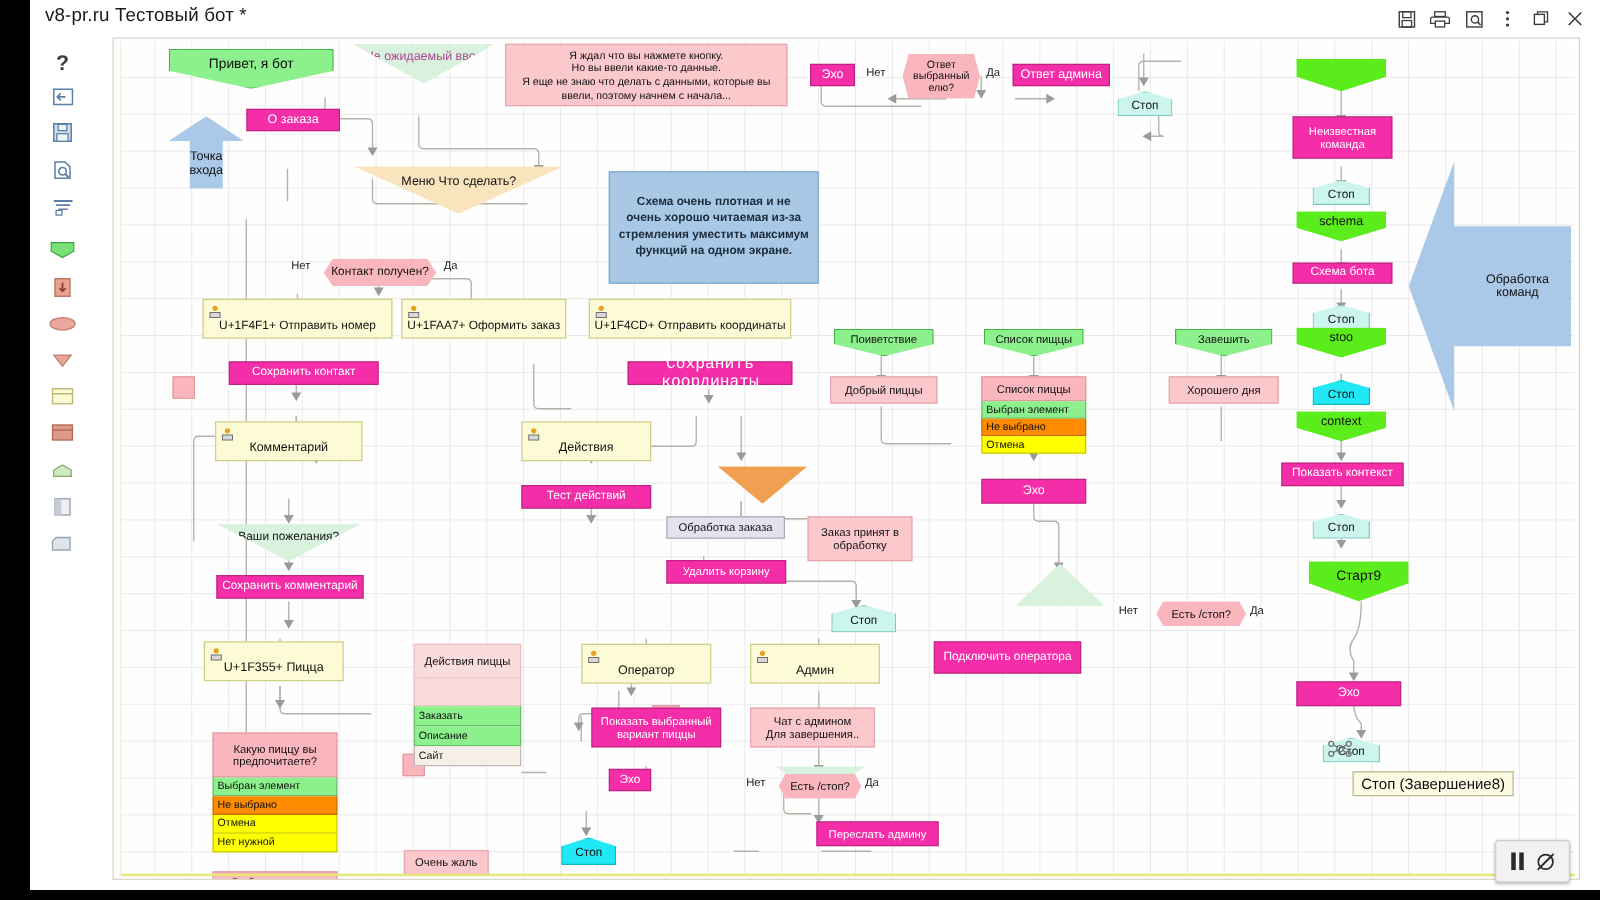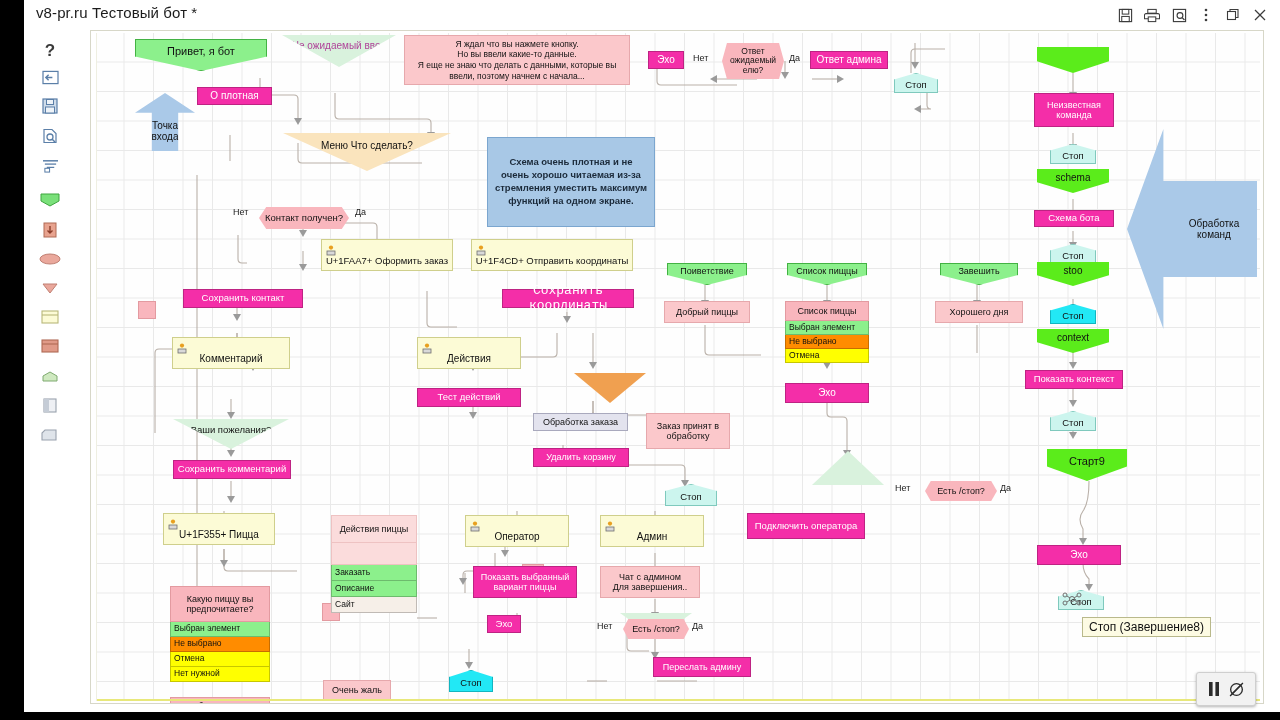--- a/index.html
+++ b/index.html
@@ -409,21 +409,21 @@
     </svg>
 
     <div class="node chev greenmenu" style="left:38px;top:6px;width:132px;height:32px;">
       <div class="lbl" style="font-size:11px;padding-bottom:8px;">Привет, я бот</div>
     </div>
     <div class="node arrow-up" style="left:38px;top:60px;width:60px;height:58px;">
       <div class="lbl" style="font-size:10px;padding-top:18px;">Точка
 входа</div>
     </div>
     <div class="node rect magenta" style="left:100px;top:54px;width:75px;height:18px;">
-      <div class="lbl" style="font-size:10px;">О плотная</div>
+      <div class="lbl" style="font-size:10px;">О заказа</div>
     </div>
 
     <div class="node tri-down" style="left:185px;top:2px;width:114px;height:32px;background:#d9f2dd;">
       <div class="lbl" style="font-size:10px;padding-bottom:10px;color:#b0449a;">Не ожидаемый ввод</div>
     </div>
 
     <div class="node rect pinkbox" style="left:307px;top:2px;width:226px;height:50px;">
       <div class="lbl" style="font-size:8.5px;line-height:1.25;padding:2px;">Я ждал что вы нажмете кнопку.
 Но вы ввели какие-то данные.
 Я еще не знаю что делать с данными, которые вы
@@ -439,21 +439,21 @@
     </div>
     <div class="edge-lbl" style="left:136px;top:174px;">Нет</div>
     <div class="edge-lbl" style="left:258px;top:174px;">Да</div>
 
     <div class="node rect magenta" style="left:551px;top:18px;width:36px;height:18px;">
       <div class="lbl" style="font-size:10px;">Эхо</div>
     </div>
     <div class="edge-lbl" style="left:596px;top:20px;">Нет</div>
     <div class="node hexa pinkbox2" style="left:625px;top:10px;width:62px;height:36px;">
       <div class="lbl" style="font-size:8.5px;">Ответ
-ожидаемый
+выбранный
 елю?</div>
     </div>
     <div class="edge-lbl" style="left:692px;top:20px;">Да</div>
     <div class="node rect magenta" style="left:713px;top:18px;width:78px;height:18px;">
       <div class="lbl" style="font-size:10px;">Ответ админа</div>
     </div>
     <div class="node stop" style="left:797px;top:40px;width:44px;height:20px;">
       <div class="lbl" style="font-size:9.5px;padding-top:5px;">Стоп</div>
     </div>
 
@@ -520,20 +520,29 @@
               </g>
             </svg>
     </div>
     <div class="tooltip" style="left:985px;top:584px;">Стоп (Завершение8)</div>
 
     <div class="node arrow-left" style="left:1030px;top:96px;width:130px;height:200px;">
       <div class="lbl" style="font-size:10px;padding-left:44px;">Обработка
 команд</div>
     </div>
 
+    <div class="node rect yellowhdr" style="left:65px;top:206px;width:152px;height:32px;">
+      <div class="usericon">
+        <svg width="12" height="11" viewBox="0 0 12 11">
+                <circle cx="6" cy="2.6" r="2.1" fill="#e8a020"></circle>
+                <rect x="2" y="6" width="8" height="4" fill="#d9d9d9" stroke="#6f6f6f" stroke-width=".8"></rect>
+              </svg>
+      </div>
+      <div class="lbl" style="font-size:9.5px;padding-top:12px;">U+1F4F1+ Отправить номер</div>
+    </div>
     <div class="node rect yellowhdr" style="left:224px;top:206px;width:132px;height:32px;">
       <div class="usericon">
         <svg width="12" height="11" viewBox="0 0 12 11">
                 <circle cx="6" cy="2.6" r="2.1" fill="#e8a020"></circle>
                 <rect x="2" y="6" width="8" height="4" fill="#d9d9d9" stroke="#6f6f6f" stroke-width=".8"></rect>
               </svg>
       </div>
       <div class="lbl" style="font-size:9.5px;padding-top:12px;">U+1FAA7+ Оформить заказ</div>
     </div>
     <div class="node rect yellowhdr" style="left:374px;top:206px;width:162px;height:32px;">

